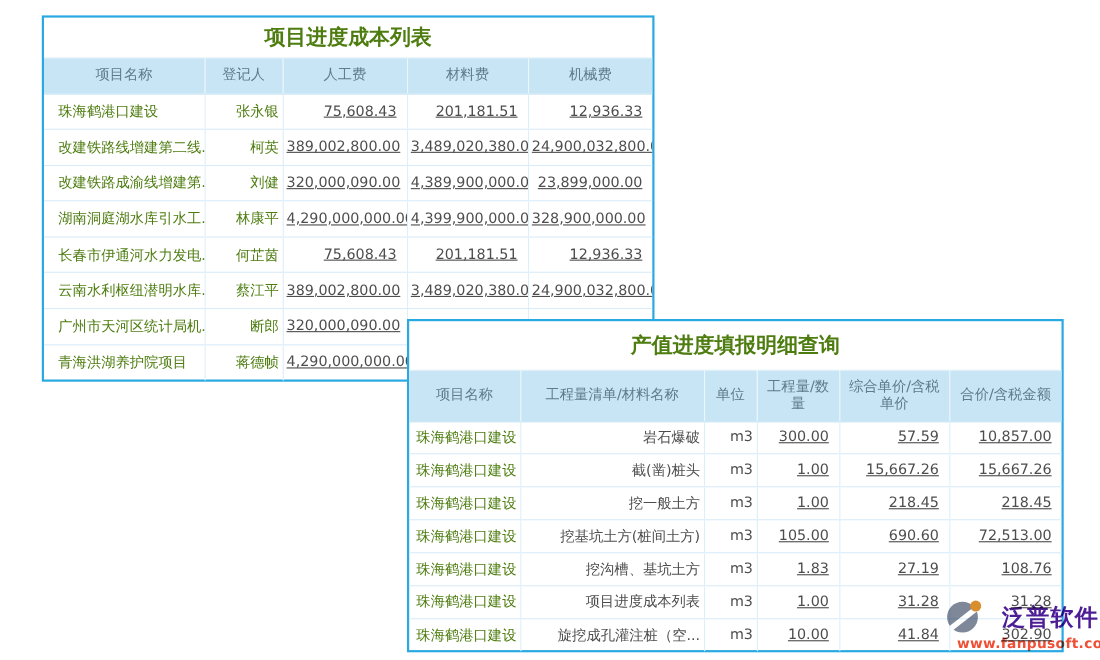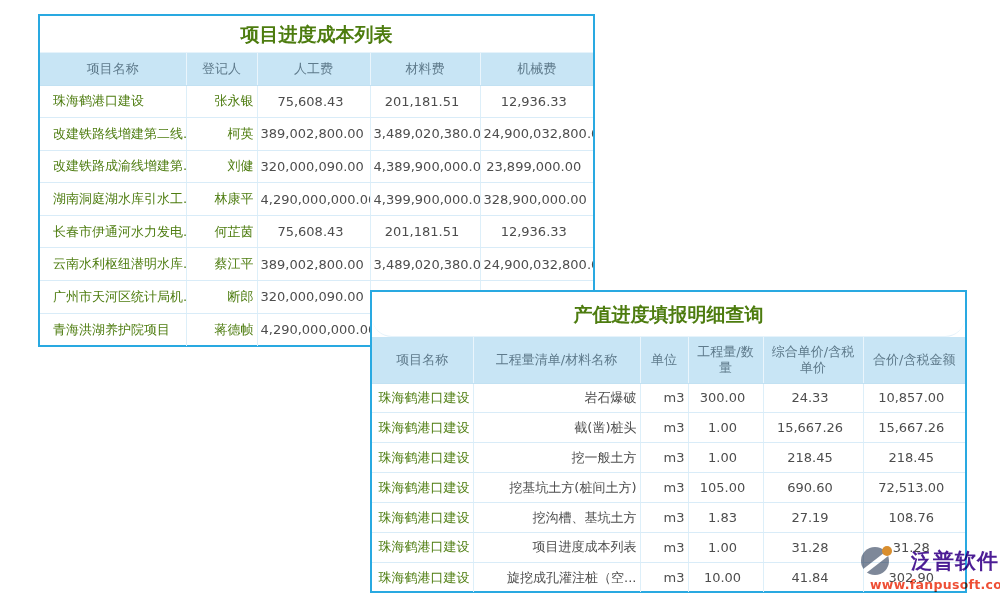--- a/index.html
+++ b/index.html
@@ -11,41 +11,41 @@
     position:absolute;background:#ffffff;border:2px solid #29A9E1;
     box-sizing:border-box;
   }
   .panel-cost{left:38px;top:14px;width:557px;height:333px;z-index:1;}
   .panel-output{left:370px;top:290px;width:597px;height:303px;z-index:2;}
   .panel-title{
     text-align:center;font-weight:bold;color:#4d7c0f;font-size:19px;
     border-bottom:1px solid #E6F3FB;
   }
   .panel-cost .panel-title{height:36px;line-height:36px;}
-  .panel-output .panel-title{height:44px;line-height:44px;border-radius:20px;}
+  .panel-output .panel-title{height:44px;line-height:44px;}
   table{border-collapse:collapse;table-layout:fixed;width:100%;}
   th{
     background:#C8E5F5;color:#5E7A8B;font-weight:normal;font-size:13px;
     border-left:1px solid #EAF5FC;border-bottom:1px solid #C2E1F2;
     padding:0 3px;line-height:1.25;text-align:center;
   }
   td{
     font-size:13px;color:#4D4D4D;border-left:1px solid #DDEFF9;
     border-bottom:1px solid #D9ECF8;padding:0 3px;white-space:nowrap;
     overflow:hidden;
   }
   th:first-child,td:first-child{border-left:none;}
   tbody tr:last-child td{border-bottom:none;}
   .panel-cost thead tr{height:32px;}
   .panel-cost tbody tr{height:32.6px;}
   .panel-output thead tr{height:46px;}
   .panel-output tbody tr{height:29.9px;}
   .al{text-align:left;padding-left:13px;}
   .ac{text-align:right;}
-  .ar{text-align:center;padding-right:9px;}
+  .ar{text-align:right;padding-right:9px;text-decoration:underline;}
   .link{color:#4d7c0f;cursor:pointer;}
   
   .watermark{
     position:absolute;left:861px;top:546px;z-index:3;
     mix-blend-mode:multiply;pointer-events:none;
   }
   .wm-row{display:flex;align-items:center;}
   .wm-logo{width:30px;height:30px;position:relative;flex:0 0 auto;}
   .wm-ball{position:absolute;left:0;top:1px;width:28px;height:28px;border-radius:50%;background:#7E8899;}
   .wm-slash{position:absolute;left:-4px;top:13px;width:40px;height:5px;background:#ffffff;transform:rotate(-38deg);}
@@ -167,21 +167,21 @@
           <th>合价/含税金额</th>
         </tr>
       </thead>
       <tbody>
 
           <tr>
             <td class="ac link">珠海鹤港口建设</td>
             <td class="ac">岩石爆破</td>
             <td class="ac">m3</td>
             <td class="ar">300.00</td>
-            <td class="ar">24.33</td>
+            <td class="ar">57.59</td>
             <td class="ar">10,857.00</td>
           </tr>
 
           <tr>
             <td class="ac link">珠海鹤港口建设</td>
             <td class="ac">截(凿)桩头</td>
             <td class="ac">m3</td>
             <td class="ar">1.00</td>
             <td class="ar">15,667.26</td>
             <td class="ar">15,667.26</td>

